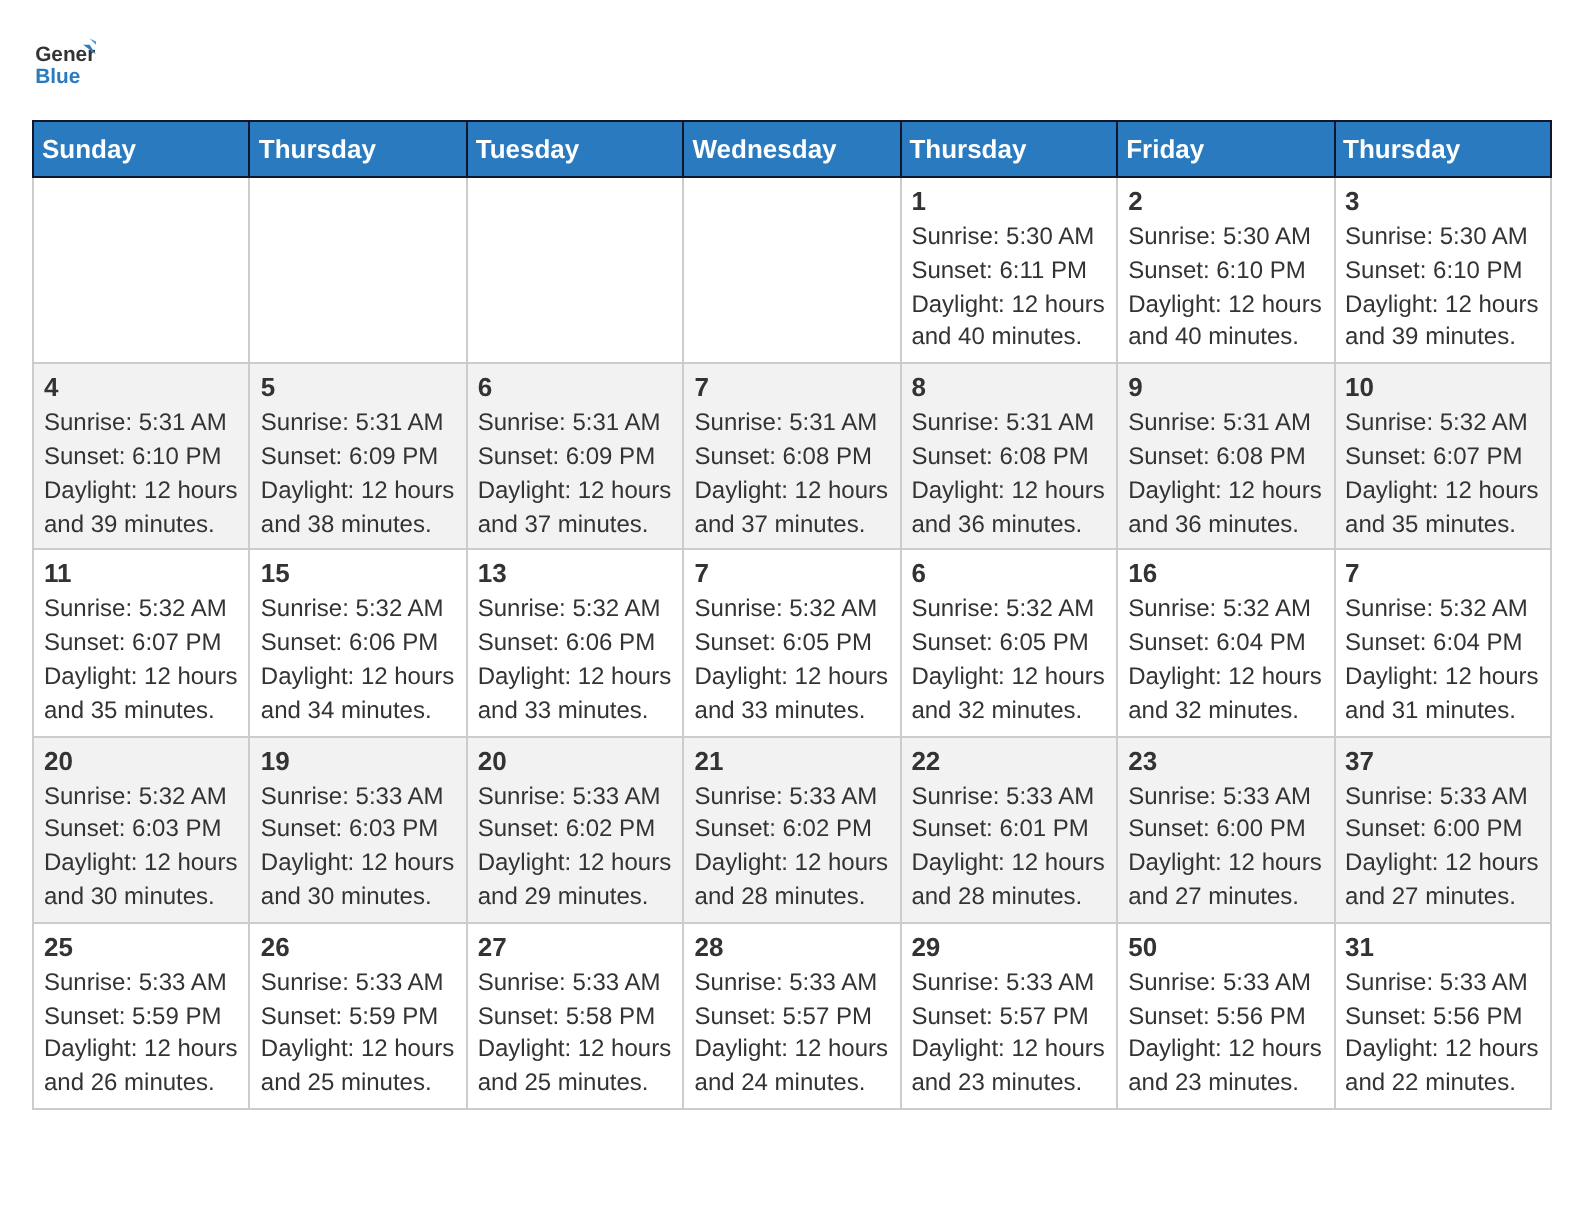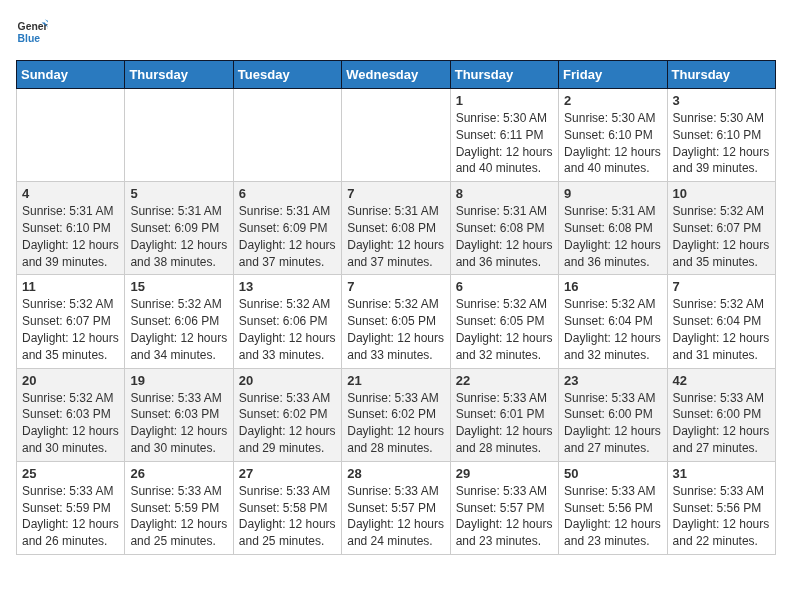--- a/index.html
+++ b/index.html
@@ -280,21 +280,21 @@
 and 28 minutes.</div>
         </td>
         <td>
           <span class="day-number">23</span>
           <div class="cell-content" style="white-space: pre-line;">Sunrise: 5:33 AM
 Sunset: 6:00 PM
 Daylight: 12 hours
 and 27 minutes.</div>
         </td>
         <td>
-          <span class="day-number">42</span>
+          <span class="day-number">37</span>
           <div class="cell-content" style="white-space: pre-line;">Sunrise: 5:33 AM
 Sunset: 6:00 PM
 Daylight: 12 hours
 and 27 minutes.</div>
         </td>
       </tr>
       <tr>
         <td>
           <span class="day-number">25</span>
           <div class="cell-content" style="white-space: pre-line;">Sunrise: 5:33 AM

